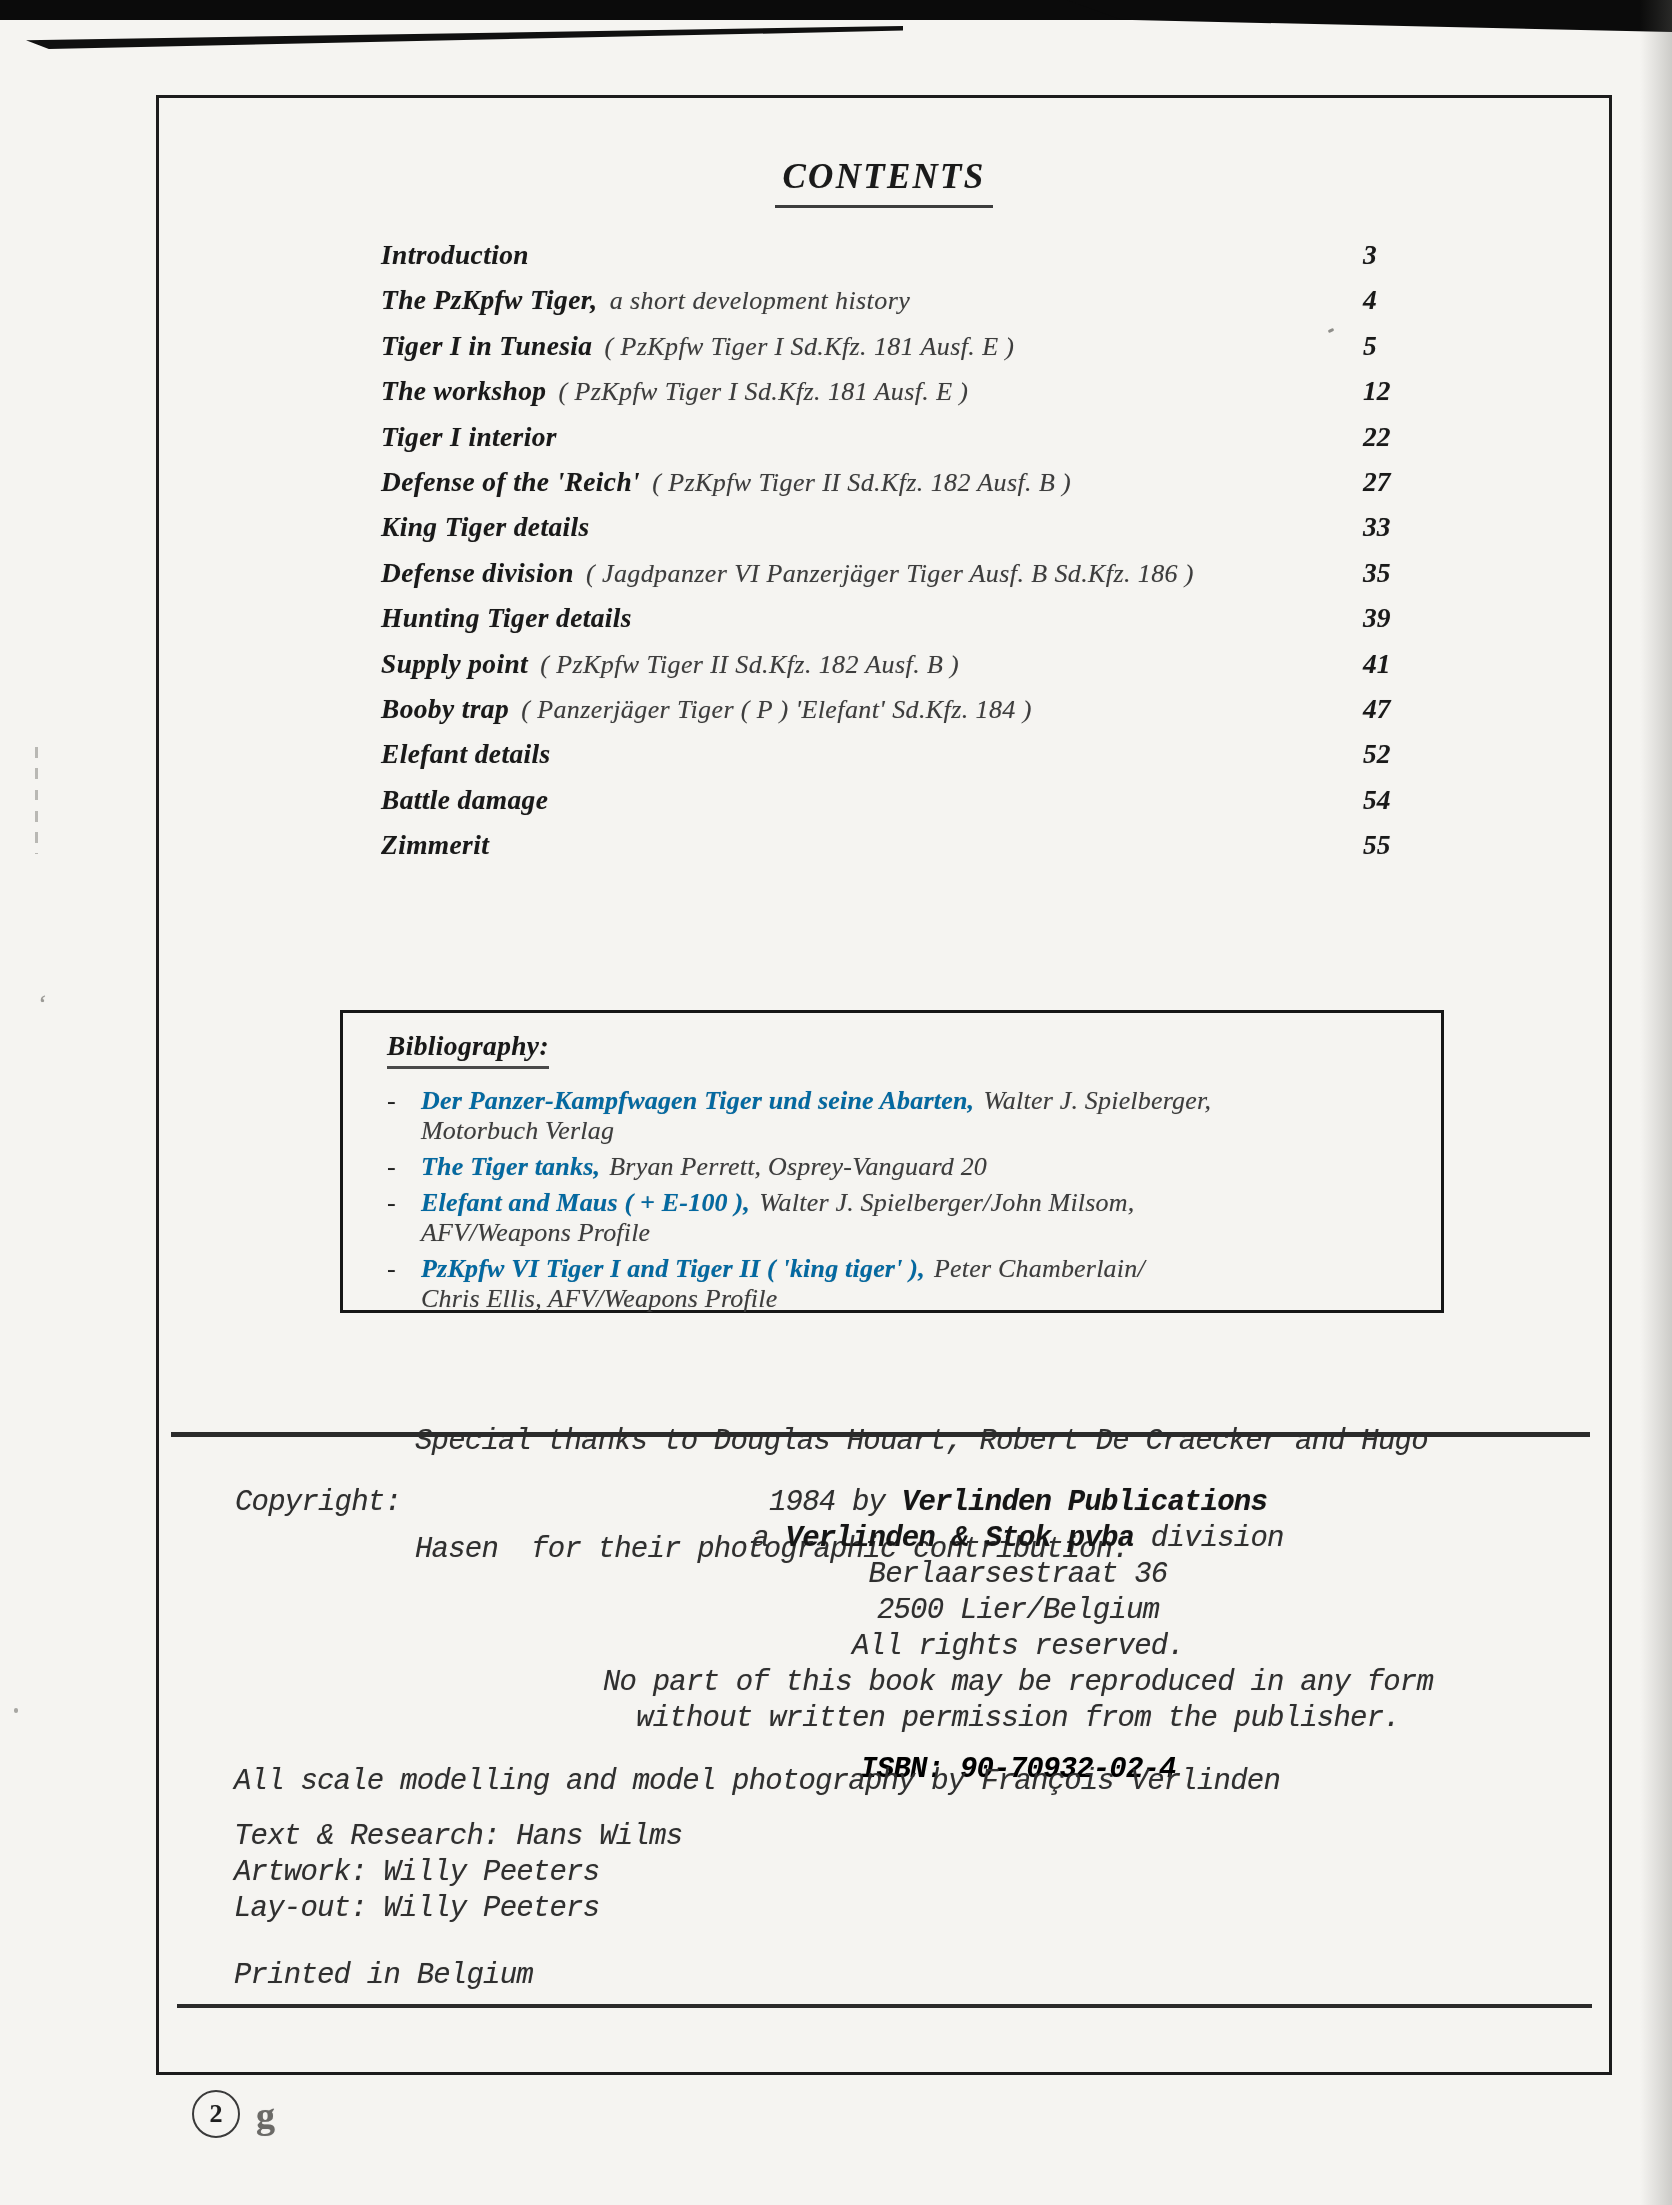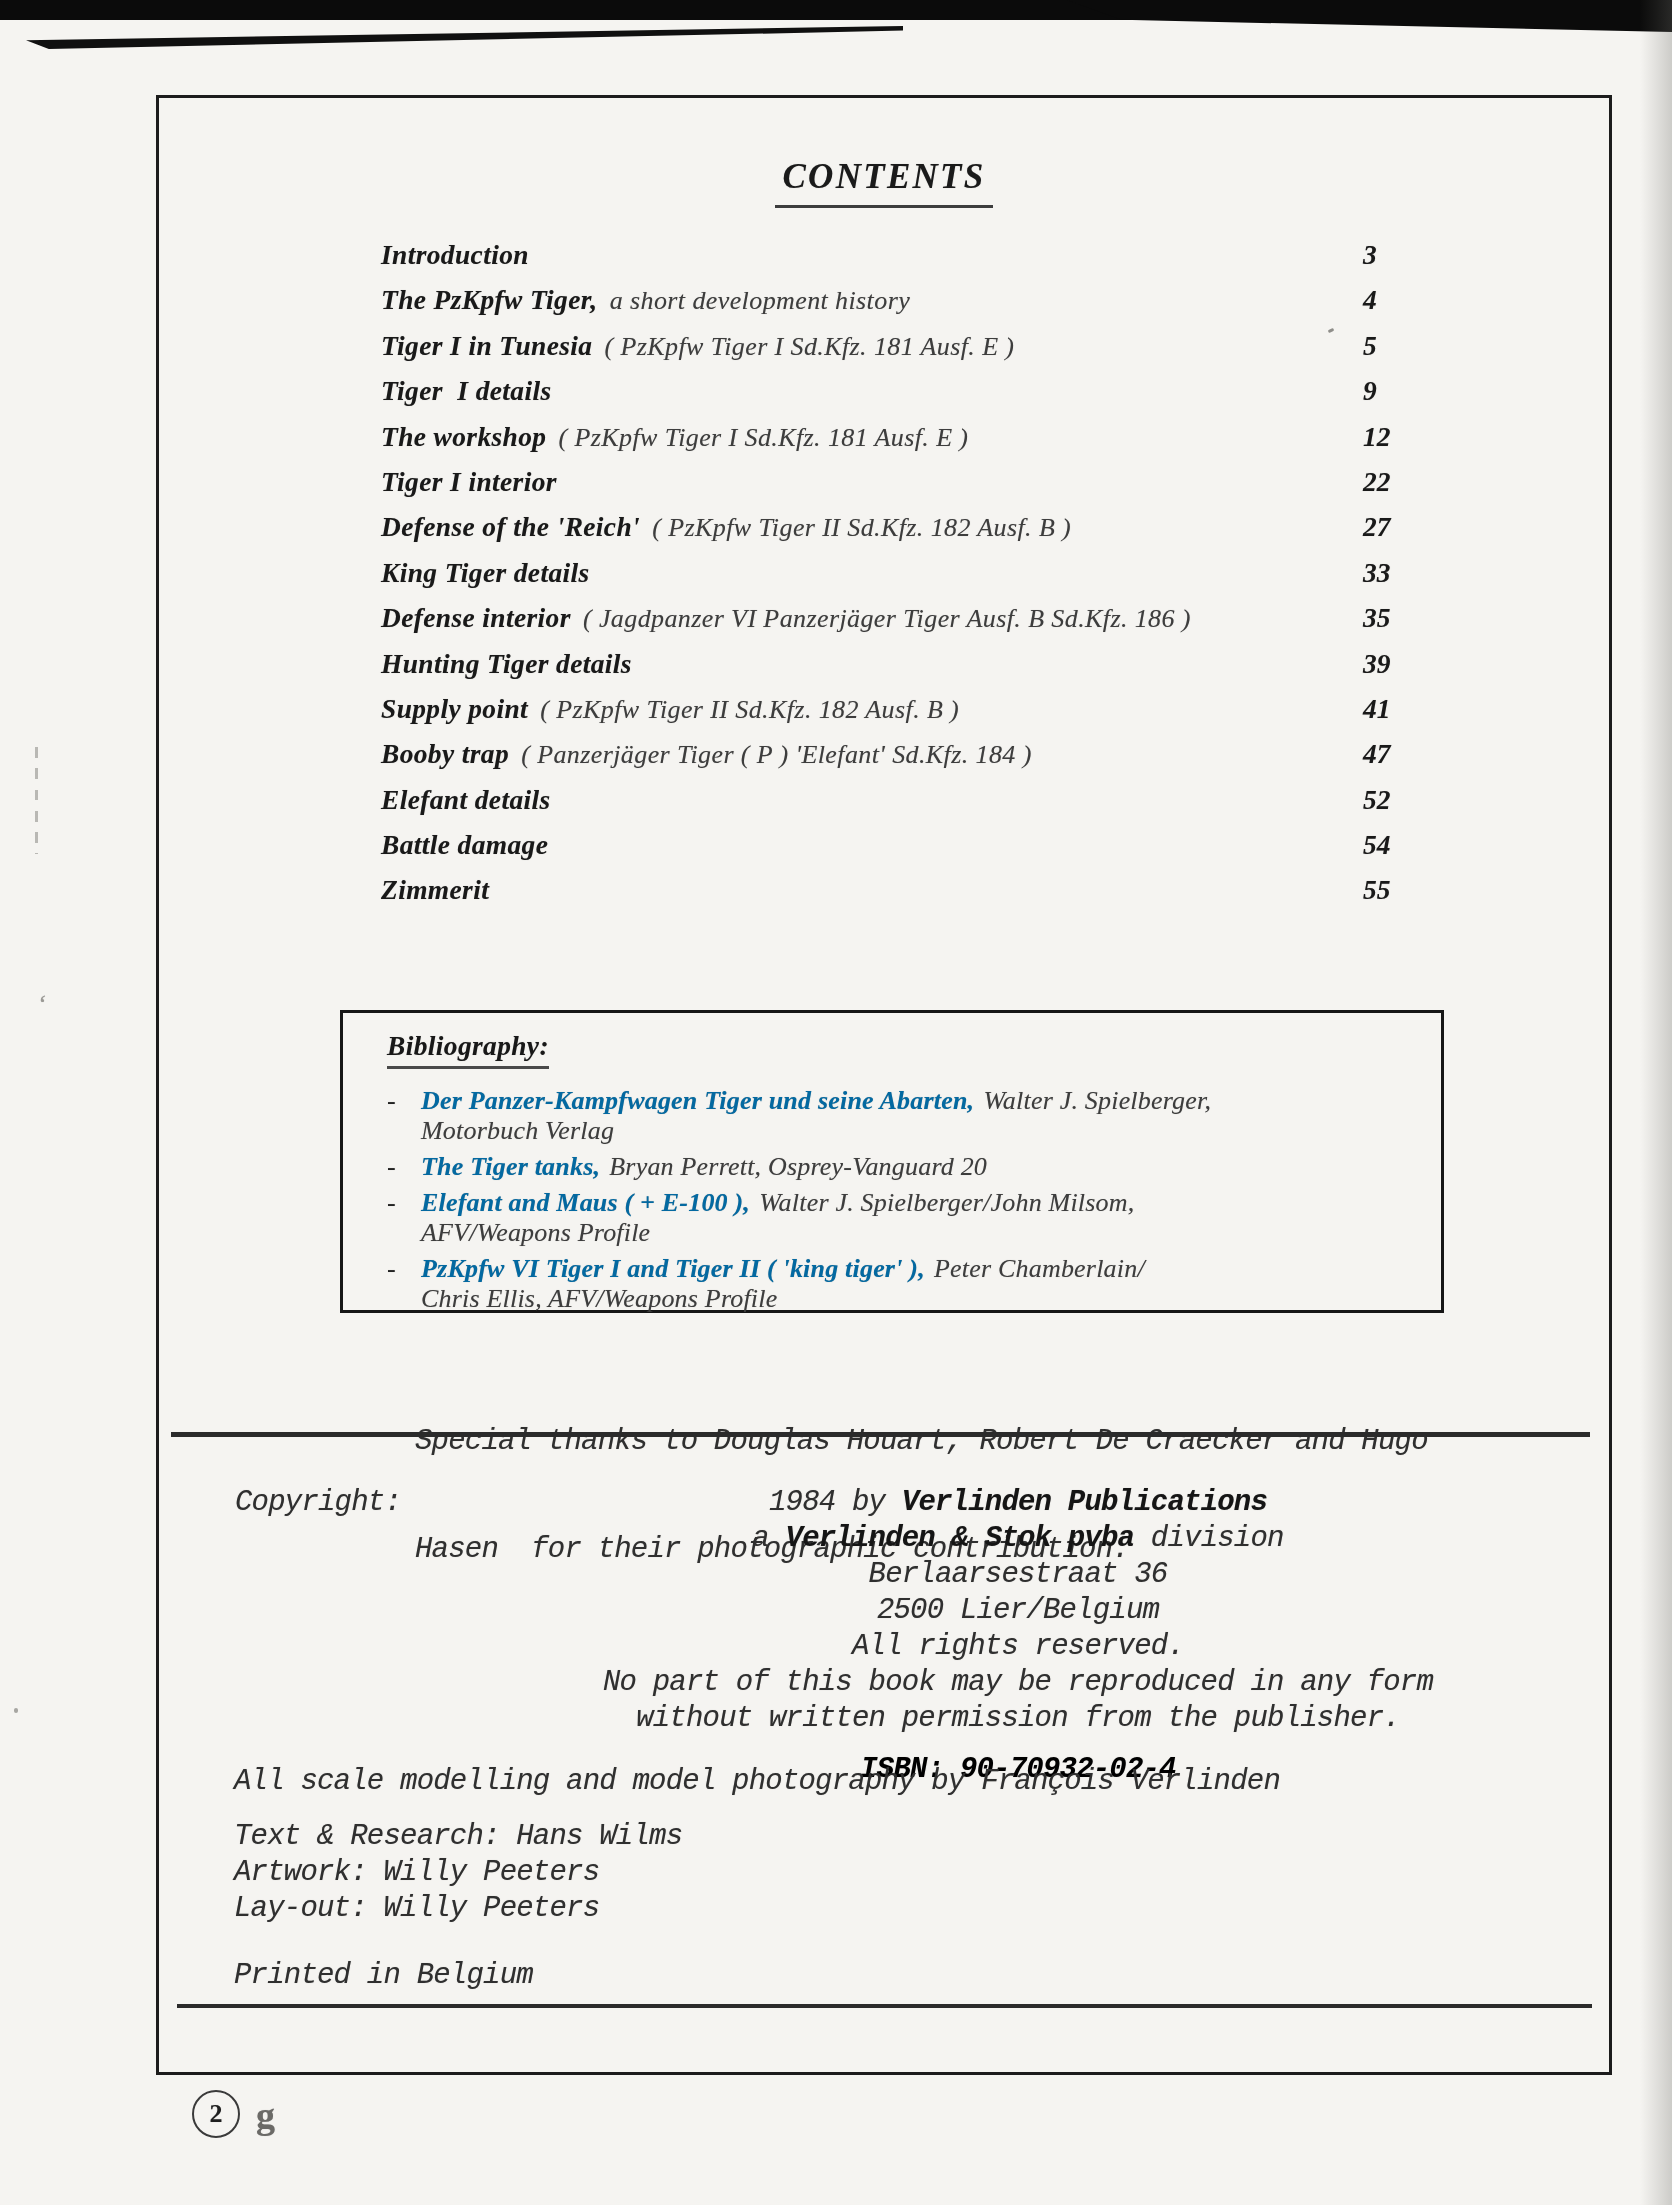--- a/index.html
+++ b/index.html
@@ -181,26 +181,25 @@
 <div class="page-box">
 
   <div class="contents-title-wrap">
     <span class="contents-title">CONTENTS</span>
   </div>
 
   <div class="toc">
     <div class="toc-row"><span><b class="toc-title">Introduction</b><span class="toc-detail"></span></span><span class="toc-page">3</span></div>
     <div class="toc-row"><span><b class="toc-title">The PzKpfw Tiger,</b><span class="toc-detail">a short development history</span></span><span class="toc-page">4</span></div>
     <div class="toc-row"><span><b class="toc-title">Tiger I in Tunesia</b><span class="toc-detail">( PzKpfw Tiger I Sd.Kfz. 181 Ausf. E )</span></span><span class="toc-page">5</span></div>
-    <div class="toc-row"><span><b class="toc-title">Tiger  I details</b><span class="toc-detail"></span></span><span class="toc-page">9</span></div>
     <div class="toc-row"><span><b class="toc-title">The workshop</b><span class="toc-detail">( PzKpfw Tiger I Sd.Kfz. 181 Ausf. E )</span></span><span class="toc-page">12</span></div>
     <div class="toc-row"><span><b class="toc-title">Tiger I interior</b><span class="toc-detail"></span></span><span class="toc-page">22</span></div>
     <div class="toc-row"><span><b class="toc-title">Defense of the 'Reich'</b><span class="toc-detail">( PzKpfw Tiger II Sd.Kfz. 182 Ausf. B )</span></span><span class="toc-page">27</span></div>
     <div class="toc-row"><span><b class="toc-title">King Tiger details</b><span class="toc-detail"></span></span><span class="toc-page">33</span></div>
-    <div class="toc-row"><span><b class="toc-title">Defense interior</b><span class="toc-detail">( Jagdpanzer VI Panzerjäger Tiger Ausf. B Sd.Kfz. 186 )</span></span><span class="toc-page">35</span></div>
+    <div class="toc-row"><span><b class="toc-title">Defense division</b><span class="toc-detail">( Jagdpanzer VI Panzerjäger Tiger Ausf. B Sd.Kfz. 186 )</span></span><span class="toc-page">35</span></div>
     <div class="toc-row"><span><b class="toc-title">Hunting Tiger details</b><span class="toc-detail"></span></span><span class="toc-page">39</span></div>
     <div class="toc-row"><span><b class="toc-title">Supply point</b><span class="toc-detail">( PzKpfw Tiger II Sd.Kfz. 182 Ausf. B )</span></span><span class="toc-page">41</span></div>
     <div class="toc-row"><span><b class="toc-title">Booby trap</b><span class="toc-detail">( Panzerjäger Tiger ( P ) 'Elefant' Sd.Kfz. 184 )</span></span><span class="toc-page">47</span></div>
     <div class="toc-row"><span><b class="toc-title">Elefant details</b><span class="toc-detail"></span></span><span class="toc-page">52</span></div>
     <div class="toc-row"><span><b class="toc-title">Battle damage</b><span class="toc-detail"></span></span><span class="toc-page">54</span></div>
     <div class="toc-row"><span><b class="toc-title">Zimmerit</b><span class="toc-detail"></span></span><span class="toc-page">55</span></div>
   </div>
 
   <div class="bib-box">
     <span class="bib-title">Bibliography:</span>

